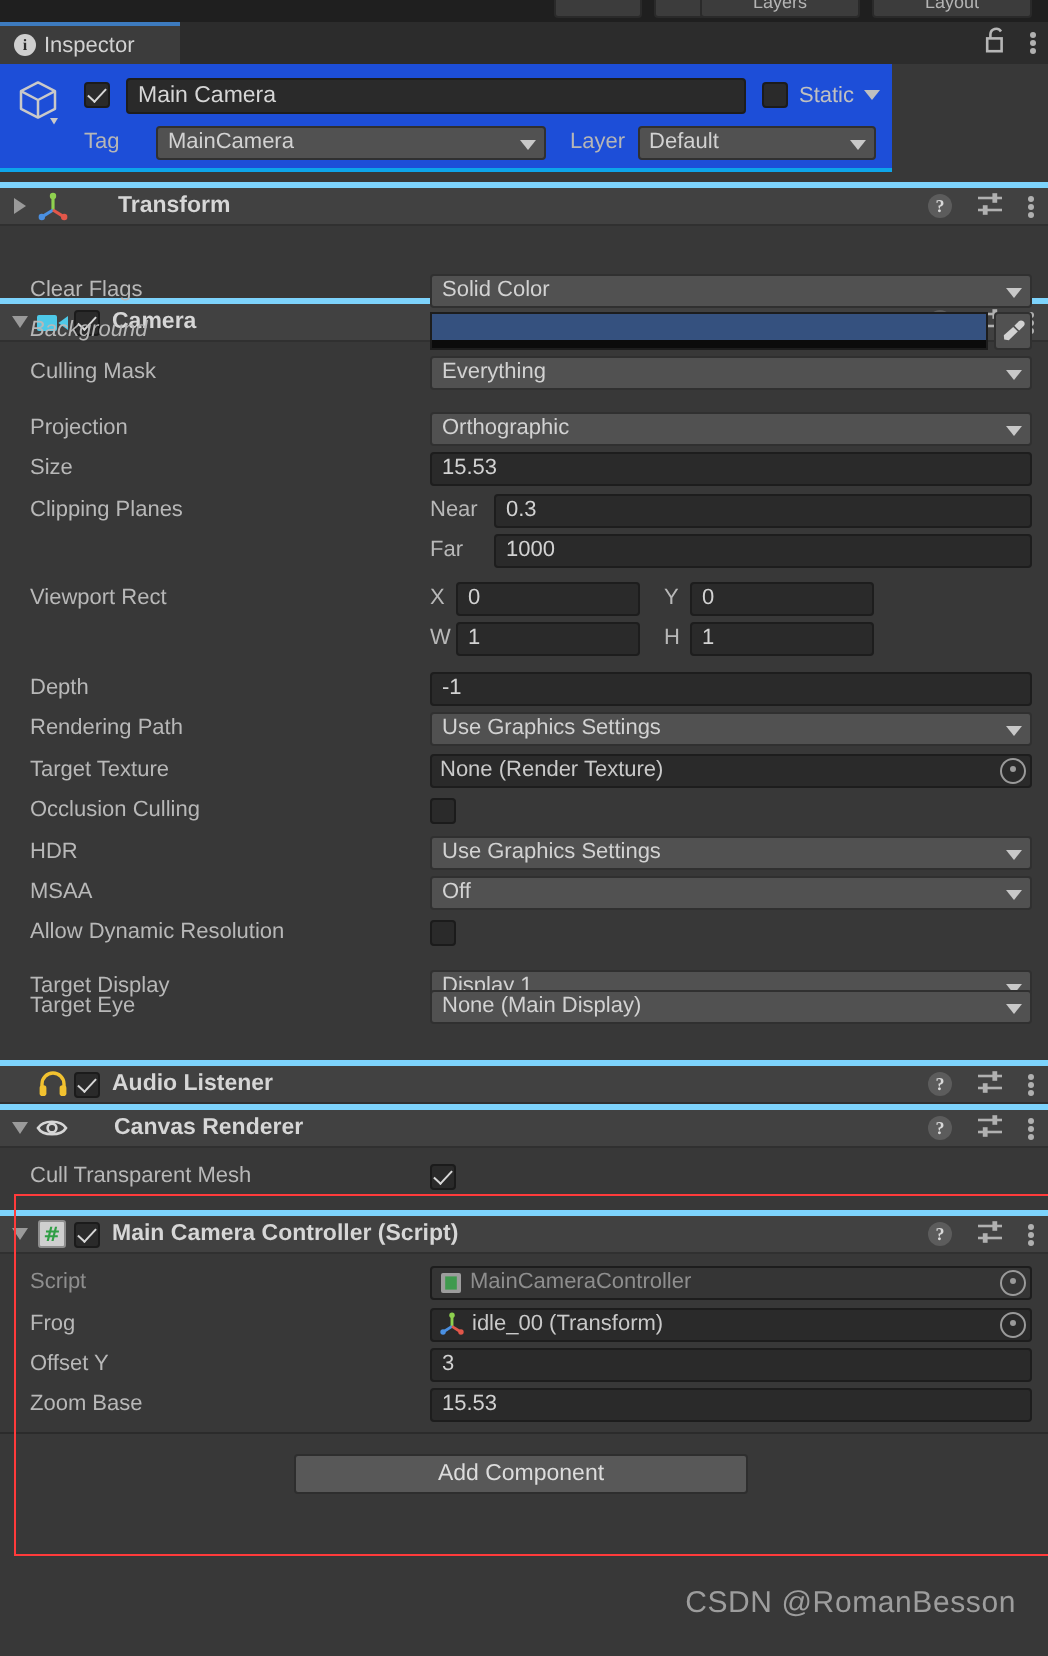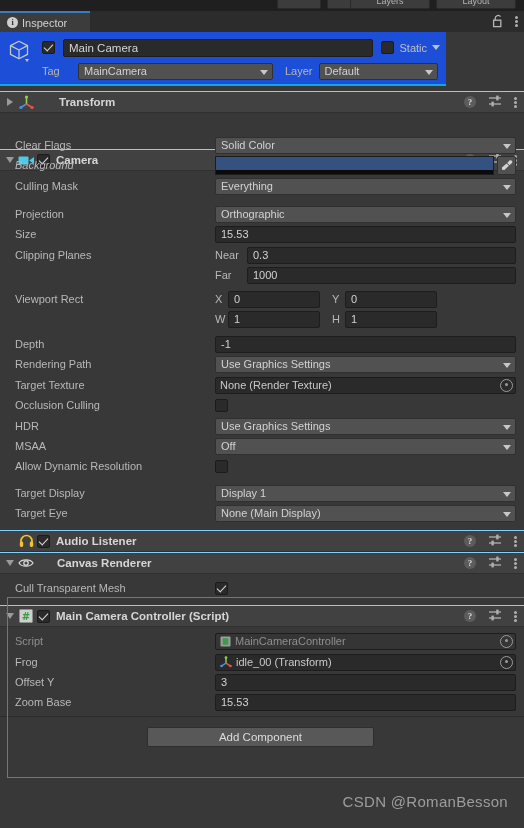--- a/index.html
+++ b/index.html
@@ -94,21 +94,21 @@
     border-top: 5px solid #c8c8c8;
   }
   .caret-only {
     width: 0; height: 0; border-left: 4px solid transparent;
     border-right: 4px solid transparent; border-top: 5px solid #c0c0c0;
   }
 
   
   .comp-header {
     position: absolute; left: 0; width: 524px; height: 22px;
-    background: #414141; border-top: 1px solid #7dd3fc; border-bottom: 1px solid #303030;
+    background: #414141; border-top: 3px solid #7dd3fc; border-bottom: 1px solid #303030;
     display: flex; align-items: center;
   }
   .foldout {
     width: 14px; margin-left: 3px; flex: none; display: flex;
     align-items: center; justify-content: center;
   }
   .tri-right { width:0;height:0;border-top:4px solid transparent;border-bottom:4px solid transparent;border-left:6px solid #9a9a9a; }
   .tri-down  { width:0;height:0;border-left:4px solid transparent;border-right:4px solid transparent;border-top:6px solid #9a9a9a; }
   .comp-icon { width: 18px; height: 16px; flex: none; display:flex; align-items:center; justify-content:center; }
   .comp-title { font-size: 11.5px; font-weight: bold; color: #d6d6d6; margin-left: 6px; }
@@ -428,21 +428,21 @@
         </span>
     </div>
 
     <div class="row" style="top:348px;">
       <span class="lbl">Target Display</span>
       <span class="ctl">
           <span class="dropdown" style="display:block;">Display 1</span>
         </span>
     </div>
 
-    <div class="row" style="top:368px;padding-left:44px;">
+    <div class="row" style="top:358px;padding-left:44px;">
       <span class="lbl">Target Eye</span>
       <span class="ctl">
           <span class="dropdown" style="display:block;">None (Main Display)</span>
         </span>
     </div>
   </div>
 
   <div class="comp-header" style="top:530px;">
     <span class="foldout"></span>
     <span class="comp-icon">

